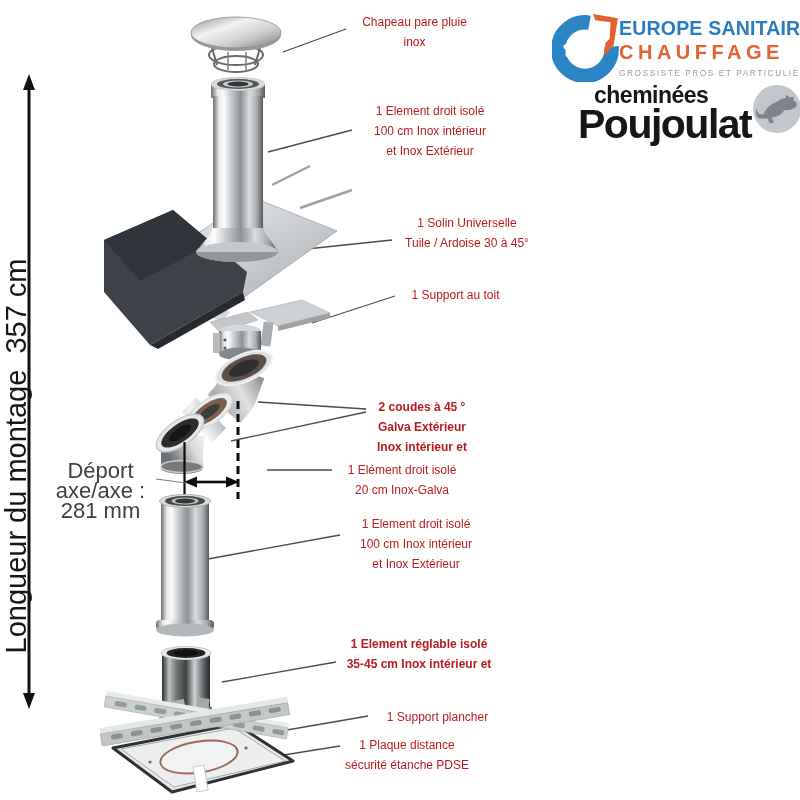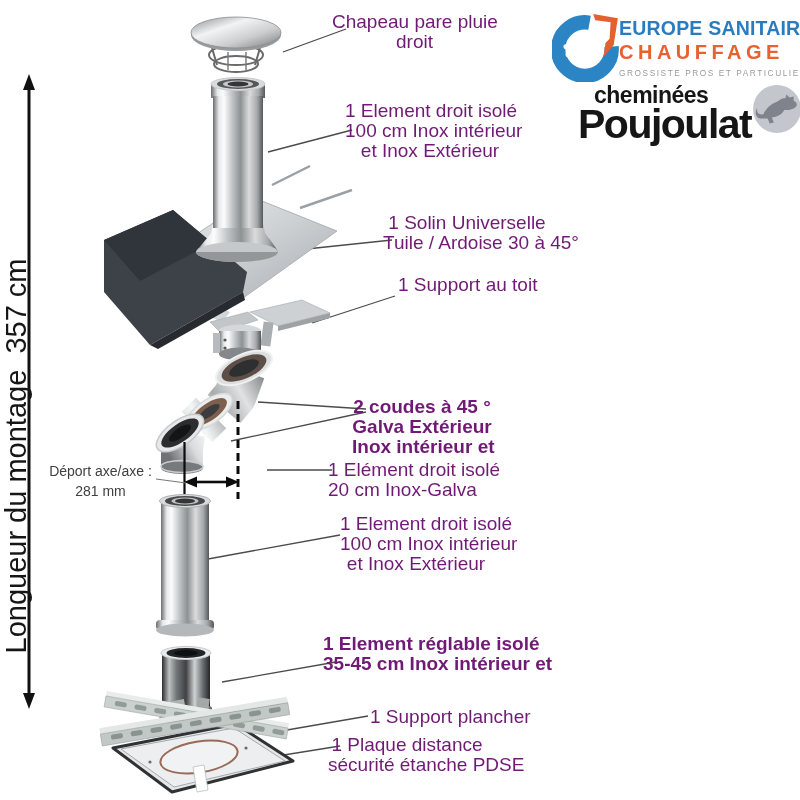--- a/index.html
+++ b/index.html
@@ -1,21 +1,21 @@
 <!DOCTYPE html>
 <html><head>
 <meta charset="utf-8">
 <style>
   html,body{margin:0;padding:0;background:#ffffff;}
   #stage{position:relative;width:800px;height:800px;background:#ffffff;overflow:hidden;
          font-family:"Liberation Sans",sans-serif;}
   #scene{position:absolute;left:0;top:0;}
-  .lbl{position:absolute;color:#701a75;font-size:19px;line-height:20px;text-align:center;}
+  .lbl{position:absolute;color:#b91c1c;font-size:12px;line-height:20px;text-align:center;}
   .lbl div{white-space:nowrap;}
-  .measure{position:absolute;color:#3f3f3f;font-size:14px;line-height:20px;text-align:center;}
+  .measure{position:absolute;color:#3f3f3f;font-size:22px;line-height:20px;text-align:center;}
   #montage-text{position:absolute;left:-234px;top:440px;width:500px;height:32px;
     transform:rotate(-90deg);color:#161616;font-size:29px;line-height:32px;
     text-align:center;white-space:pre;}
   
   #es-logo-text{position:absolute;left:619px;top:17px;width:180px;}
   #es-line1{color:#2a7cc0;font-size:19.5px;font-weight:bold;letter-spacing:.2px;white-space:nowrap;}
   #es-line2{color:#e76231;font-size:20px;font-weight:bold;letter-spacing:4.5px;margin-top:1px;white-space:nowrap;}
   #es-tagline{color:#9b9b9b;font-size:8.3px;letter-spacing:1.55px;margin-top:4px;white-space:nowrap;}
   #pj-logo{position:absolute;left:578px;top:82px;width:230px;color:#161616;}
   #pj-line1{font-size:23px;font-weight:bold;letter-spacing:-0.5px;margin-left:16px;white-space:nowrap;}
@@ -234,32 +234,32 @@
         <rect x="110" y="-7.5" width="12" height="5" rx="2" fill="#8a938f"></rect>
         <rect x="130" y="-7.5" width="12" height="5" rx="2" fill="#8a938f"></rect>
         <rect x="150" y="-7.5" width="12" height="5" rx="2" fill="#8a938f"></rect>
         <rect x="170" y="-7.5" width="12" height="5" rx="2" fill="#8a938f"></rect>
       </g>
     </g>
   </svg>
 
   <div class="lbl" style="left:332px;top:12px;width:165px;">
     <div>Chapeau pare pluie</div>
-    <div>droit</div>
+    <div>inox</div>
   </div>
   <div class="lbl" style="left:345px;top:101px;width:170px;">
     <div>1 Element droit isolé</div>
     <div>100 cm Inox intérieur</div>
     <div>et Inox Extérieur</div>
   </div>
   <div class="lbl" style="left:383px;top:213px;width:168px;">
     <div>1 Solin Universelle</div>
     <div>Tuile / Ardoise 30 à 45°</div>
   </div>
-  <div class="lbl" style="left:398px;top:275px;width:115px;">
+  <div class="lbl" style="left:398px;top:285px;width:115px;">
     <div>1 Support au toit</div>
   </div>
   <div class="lbl" style="left:352px;top:397px;width:140px;font-weight:bold;">
     <div>2 coudes à 45 °</div>
     <div>Galva Extérieur</div>
     <div>Inox intérieur et</div>
   </div>
   <div class="lbl" style="left:328px;top:460px;width:148px;text-align:center;">
     <div>1 Elément droit isolé</div>
     <div>20 cm Inox-Galva</div>

